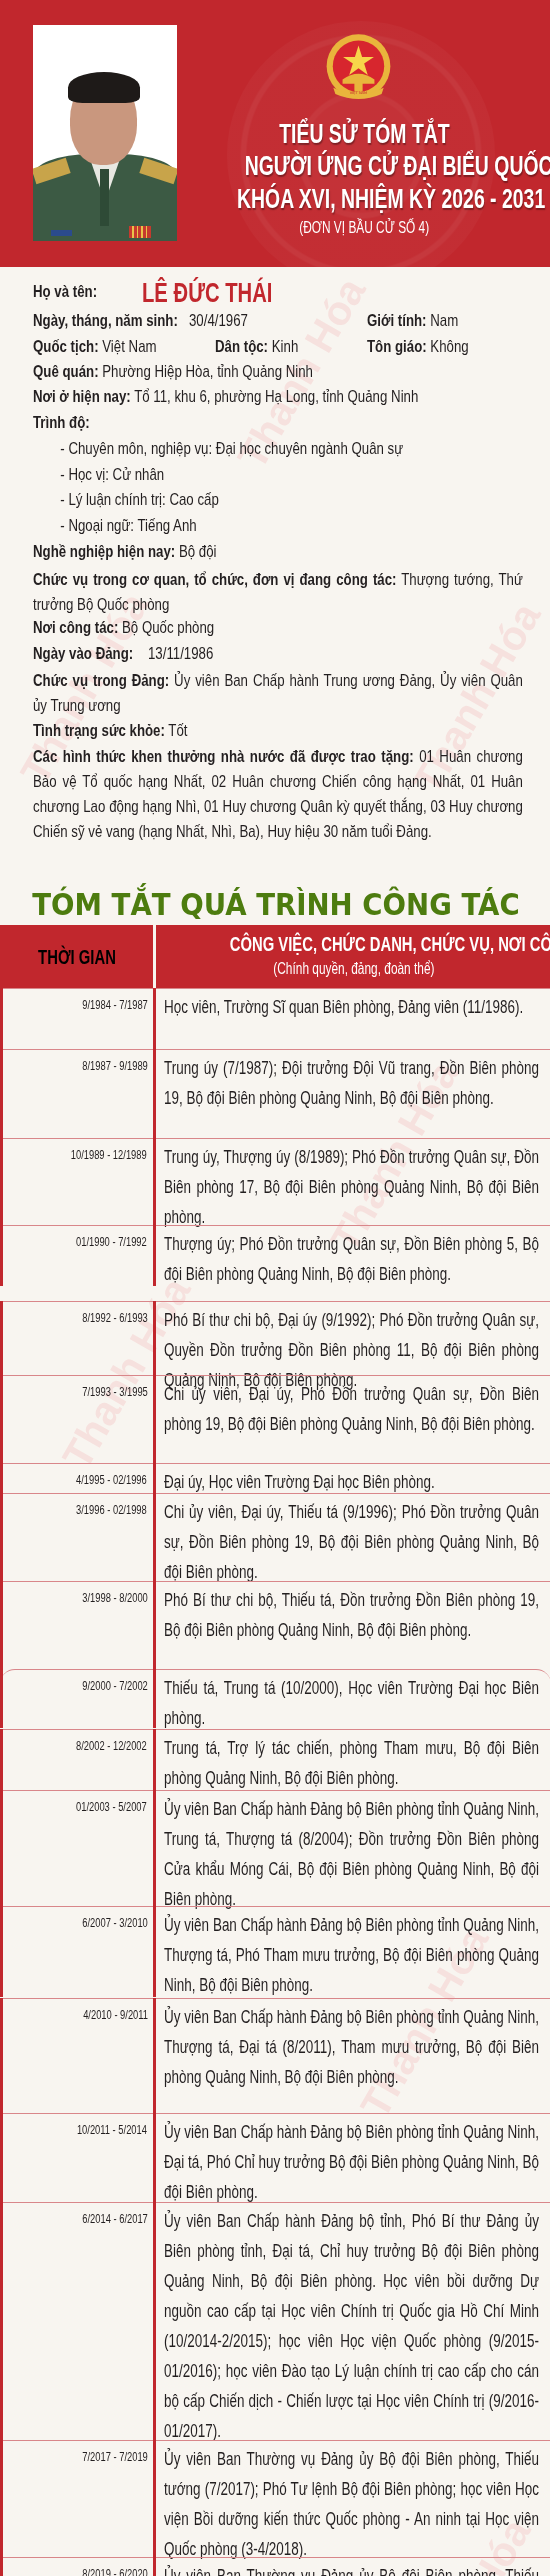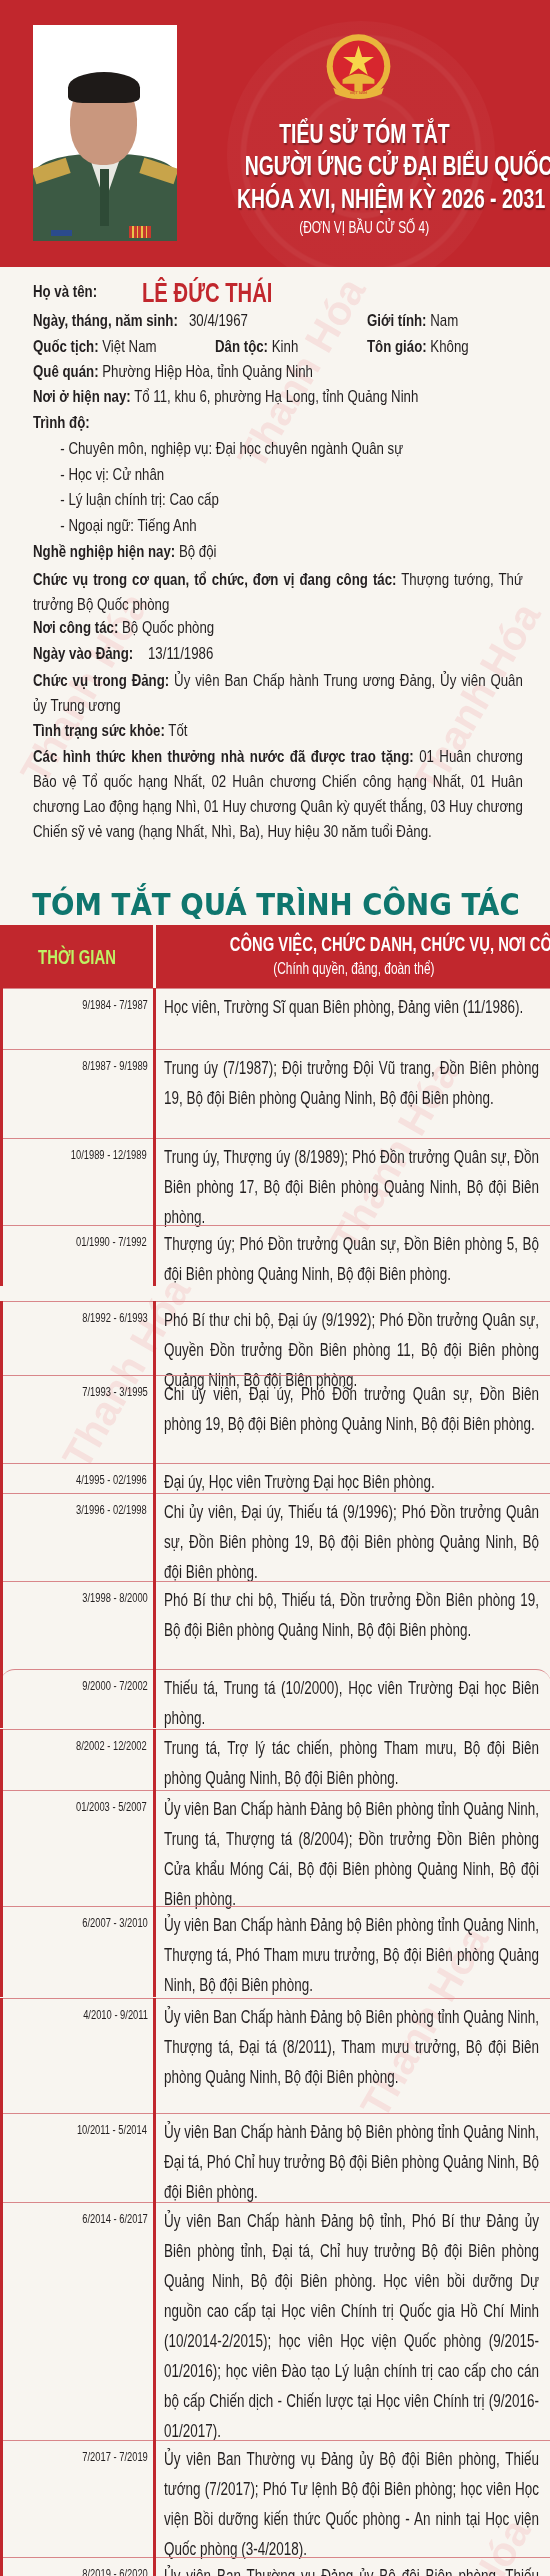--- a/index.html
+++ b/index.html
@@ -80,35 +80,35 @@
     left: 109px; top: -5.2px; display: inline-block; transform: scaleX(0.75); transform-origin: left top;
   }
   .wrap-line {
     position: absolute; left: 0; width: 628px; font-size: 17px; line-height: 25px;
     transform: scaleX(0.78); transform-origin: left top; text-align: justify;
   }
   .indent { padding-left: 35px; }
 
   .section-title {
     position: absolute; left: 0; top: 887px; width: 551px; text-align: center;
-    color: #0f766e; font-weight: bold; font-size: 30px; line-height: 36px;
+    color: #4d7c0f; font-weight: bold; font-size: 30px; line-height: 36px;
     font-family: "DejaVu Sans", sans-serif;
   }
   .section-title span { display: inline-block; transform: scaleX(0.92); }
 
   
   .tbl { position: absolute; left: 0; top: 925px; width: 551px; }
   .thead {
     position: absolute; left: 0; top: 0; width: 551px; height: 63px; background: #C1272D;
   }
   .thead .div { position: absolute; left: 153px; top: 0; width: 2.6px; height: 63px; background: #F8F5F0; }
   .thead .c1 {
     position: absolute; left: 0; top: 0; width: 153px; height: 63px;
     display: flex; align-items: center; justify-content: center;
-    color: #bef264; font-weight: bold; font-size: 20.6px;
+    color: #000000; font-weight: bold; font-size: 20.6px;
   }
   .thead .c2 {
     position: absolute; left: 156px; top: 5.2px; width: 395px; text-align: center; color: #fff;
   }
   .thead .c2 .h1 { font-weight: bold; font-size: 20.6px; line-height: 27px; white-space: nowrap; }
   .thead .c2 .h2 { font-size: 16.5px; line-height: 23px; white-space: nowrap; }
   .sx { display: inline-block; transform: scaleX(0.72); }
 
   .row {
     position: absolute; left: 0; width: 551px;

